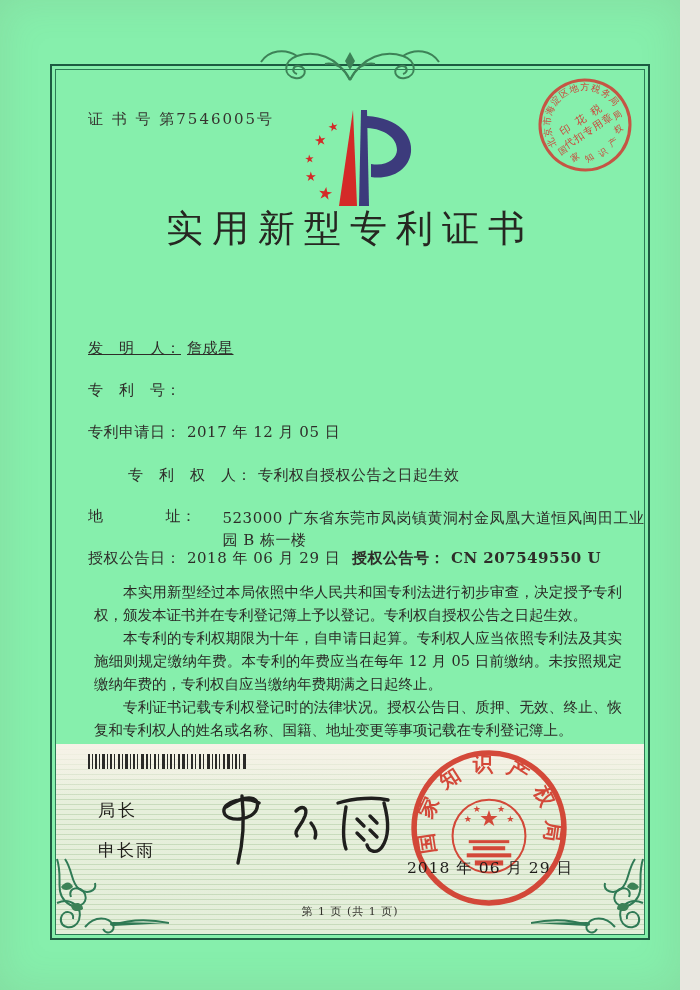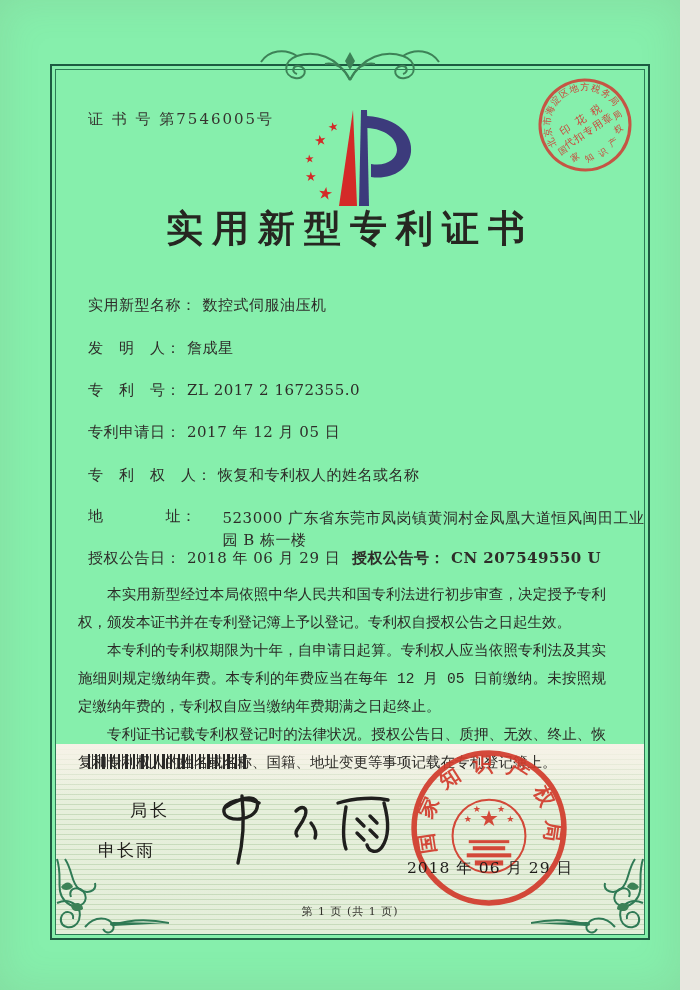--- a/index.html
+++ b/index.html
@@ -29,50 +29,49 @@
       linear-gradient(180deg, #eef3e3 0, #e6efdb 60px, #e4eeda 100%);
   }
 
   .cert-no {
     position:absolute; left:88px; top:110px;
     font-size:15px; letter-spacing:2px; color:#35342f;
   }
   .logo { position:absolute; left:277px; top:106px; width:150px; height:104px; }
   .title {
     position:absolute; left:0; top:204px; width:700px;
-    text-align:center; font-size:37px; font-weight:bold;
+    text-align:center; font-size:37px; font-weight:normal;
     letter-spacing:9px; color:#262621;
   }
 
   .field-row { position:absolute; left:88px; display:flex; align-items:flex-start;
     font-size:15px; color:#2e2d29; letter-spacing:.5px; }
   .field-label { flex:0 0 auto; white-space:pre; }
   .field-value { margin-left:6px; }
   .row-name    { top:296px; }
-  .row-inv     { top:339px; }
+  .row-inv     { top:339px;text-decoration:underline; }
   .row-pno     { top:381px; }
   .row-fdate   { top:423px; }
-  .row-owner   { top:466px; }
+  .row-owner   { top:466px;margin-left:40px; }
   .row-addr    { top:507px;gap:20px; }
   .row-addr .field-value { width:430px; line-height:22px; }
   .row-gdate   { top:549px; }
   .row-gno     { top:549px; left:352px;font-weight:bold; }
 
   .body-text {
-    position:absolute; left:78px; top:581px; width:528px;
-    font-size:14.5px; line-height:28px; color:#2b2a26;
+    position:absolute; left:94px; top:581px; width:528px;
+    font-size:14.5px; line-height:23px; color:#2b2a26;
     text-align:justify;
-    font-family:Liberation Mono, monospace;
   }
   .body-text p { text-indent:2em; }
 
   .barcode { position:absolute; left:88px; top:754px; width:158px; height:15px; }
 
   .sig-role { position:absolute; left:98px; top:799px; font-size:17px;
-    letter-spacing:3px; color:#22211d;margin-left:32px; }
+    letter-spacing:3px; color:#22211d; }
   .sig-name { position:absolute; left:98px; top:831px; font-size:17px;
     letter-spacing:2px; color:#22211d;margin-top:8px; }
   .signature-svg { position:absolute; left:196px; top:783px; width:212px; height:88px; }
 
   .seal { position:absolute; left:408px; top:747px; width:162px; height:162px; }
   .seal-date {
     position:absolute; left:398px; top:858px; width:184px; text-align:center;
     font-size:15.5px; color:#1d1c19; letter-spacing:1px;
   }
 
@@ -145,39 +144,34 @@
       <text x="34.1" y="80">知</text>
       <text x="48" y="83">识</text>
       <text x="61.9" y="80">产</text>
       <text x="73.3" y="72">权</text>
       <text x="79.9" y="60">局</text>
     </g>
   </svg>
 
   <div class="title">实用新型专利证书</div>
 
-  <div class="field-row row-name">
-    <span class="field-label">实用新型名称：</span>
-    <span class="field-value">数控式伺服油压机</span>
-  </div>
   <div class="field-row row-inv">
     <span class="field-label">发　明　人：</span>
     <span class="field-value">詹成星</span>
   </div>
   <div class="field-row row-pno">
     <span class="field-label">专　利　号：</span>
-    <span class="field-value">ZL 2017 2 1672355.0</span>
   </div>
   <div class="field-row row-fdate">
     <span class="field-label">专利申请日：</span>
     <span class="field-value">2017 年 12 月 05 日</span>
   </div>
   <div class="field-row row-owner">
     <span class="field-label">专　利　权　人：</span>
-    <span class="field-value">恢复和专利权人的姓名或名称</span>
+    <span class="field-value">专利权自授权公告之日起生效</span>
   </div>
   <div class="field-row row-addr">
     <span class="field-label">地　　　　址：</span>
     <span class="field-value">523000 广东省东莞市凤岗镇黄洞村金凤凰大道恒风闽田工业园 B 栋一楼</span>
   </div>
   <div class="field-row row-gdate">
     <span class="field-label">授权公告日：</span>
     <span class="field-value">2018 年 06 月 29 日</span>
   </div>
   <div class="field-row row-gno">

